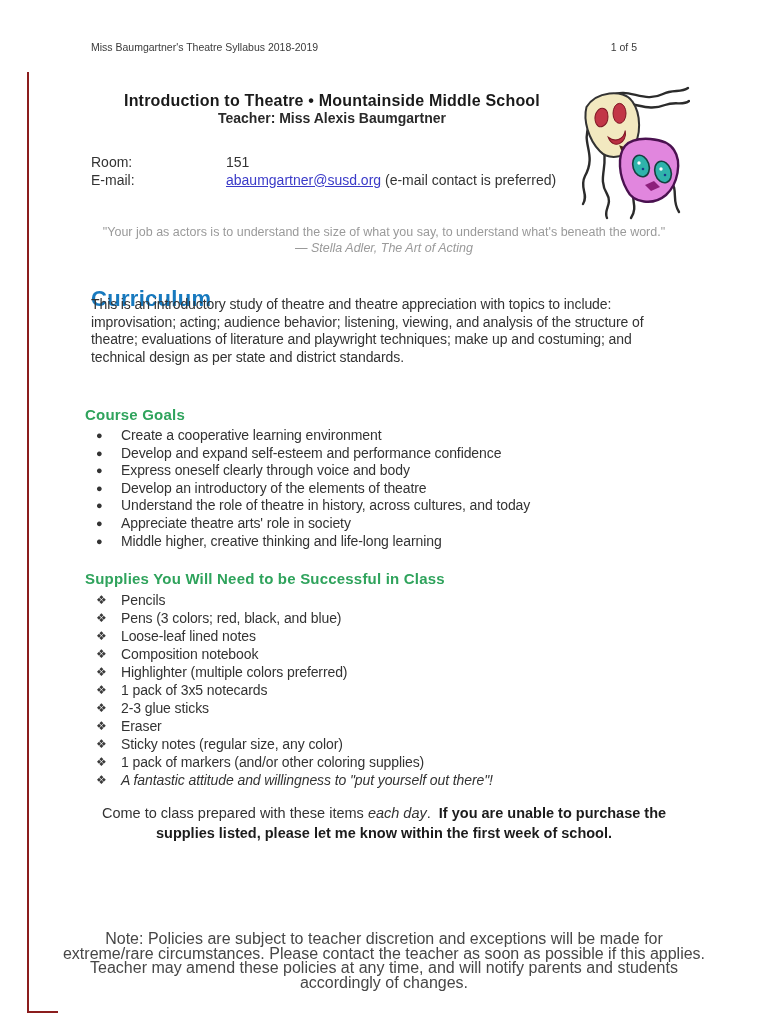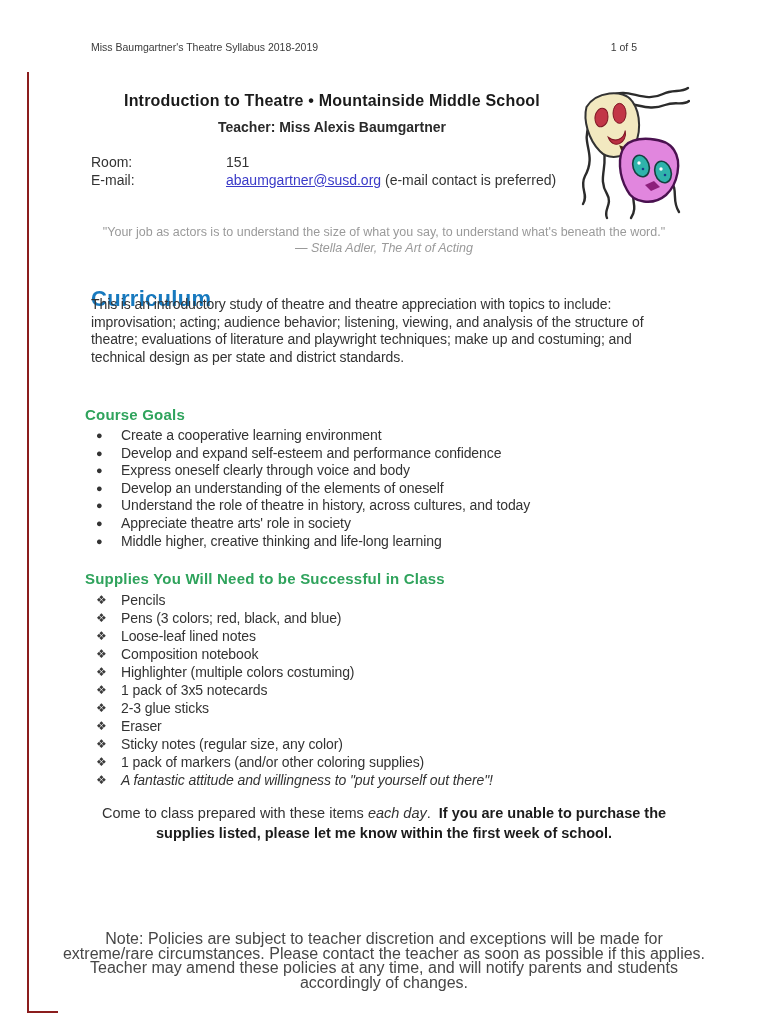--- a/index.html
+++ b/index.html
@@ -41,21 +41,20 @@
   .title-block {
     position: absolute;
     top: 92px; left: 91px; width: 482px;
     text-align: center;
   }
   .doc-title {
     font-size: 16px; font-weight: bold; color: #1a1a1a;
     letter-spacing: 0.2px;
   }
   .teacher-line {
-    margin-top: 9px;
     font-size: 14px; font-weight: bold; color: #2a2a2a;
   }
   .contact {
     position: absolute;
     top: 154px; left: 91px;
     font-size: 14px; line-height: 17.5px;
   }
   .contact-row { display: flex; }
   .contact-label { width: 135px; flex: none; }
   .email-link { color: var(--link-blue); text-decoration: underline; }
@@ -196,21 +195,21 @@
     <li>
         <span class="bullet">●</span>
         <span class="item-text">Develop and expand self-esteem and performance confidence</span>
       </li>
     <li>
         <span class="bullet">●</span>
         <span class="item-text">Express oneself clearly through voice and body</span>
       </li>
     <li>
         <span class="bullet">●</span>
-        <span class="item-text">Develop an understanding of the elements of oneself</span>
+        <span class="item-text">Develop an introductory of the elements of theatre</span>
       </li>
     <li>
         <span class="bullet">●</span>
         <span class="item-text">Understand the role of theatre in history, across cultures, and today</span>
       </li>
     <li>
         <span class="bullet">●</span>
         <span class="item-text">Appreciate theatre arts' role in society</span>
       </li>
     <li>
@@ -232,21 +231,21 @@
     <li>
         <span class="bullet">❖</span>
         <span class="item-text">Loose-leaf lined notes</span>
       </li>
     <li>
         <span class="bullet">❖</span>
         <span class="item-text">Composition notebook</span>
       </li>
     <li>
         <span class="bullet">❖</span>
-        <span class="item-text">Highlighter (multiple colors costuming)</span>
+        <span class="item-text">Highlighter (multiple colors preferred)</span>
       </li>
     <li>
         <span class="bullet">❖</span>
         <span class="item-text">1 pack of 3x5 notecards</span>
       </li>
     <li>
         <span class="bullet">❖</span>
         <span class="item-text">2-3 glue sticks</span>
       </li>
     <li>

